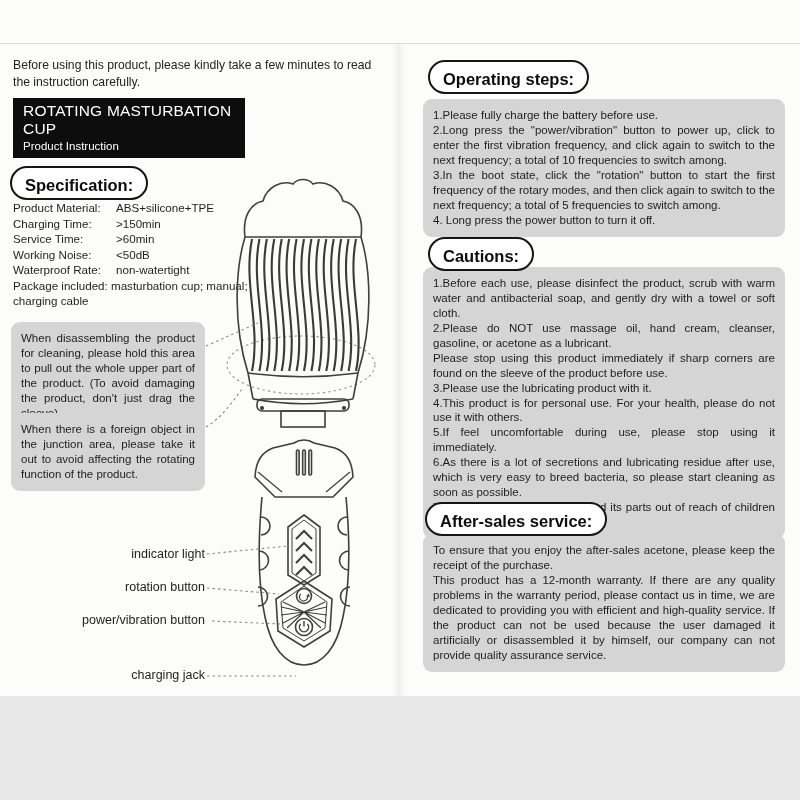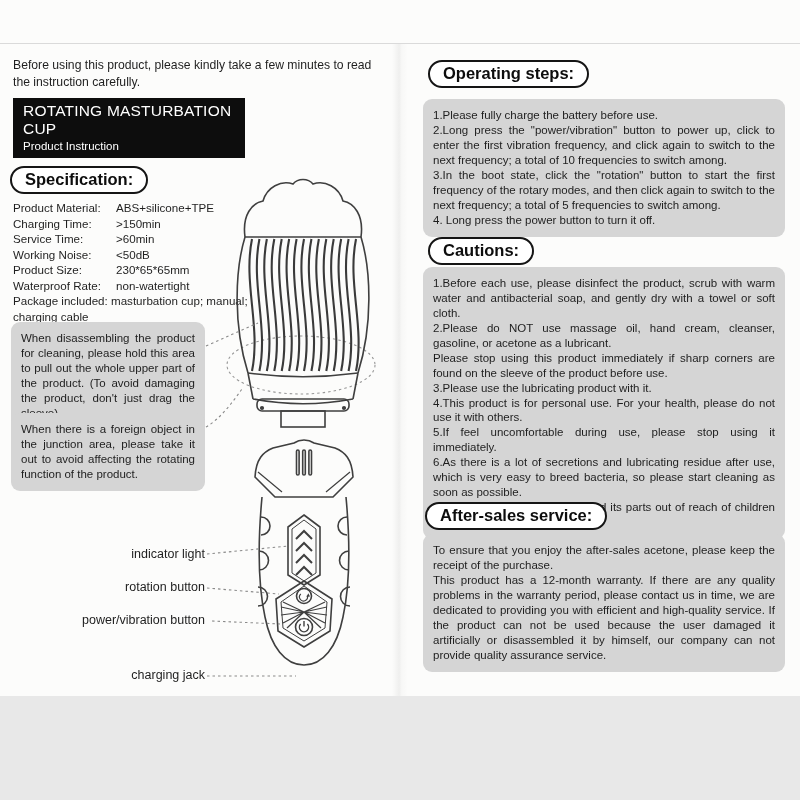--- a/index.html
+++ b/index.html
@@ -10,21 +10,21 @@
   }
   .hairline{position:absolute;left:0;width:800px;height:1px;background:#dadada;}
   #page-fold{position:absolute;top:44px;left:392px;width:16px;height:733px;
     background:linear-gradient(90deg,rgba(0,0,0,0) 0%,rgba(0,0,0,0.05) 45%,rgba(0,0,0,0.02) 60%,rgba(0,0,0,0) 100%);}
   
   #intro{position:absolute;left:13px;top:57px;width:372px;font-size:12.2px;line-height:1.4;color:#1f1f1f;}
   #title-block{position:absolute;left:13px;top:98px;width:212px;background:#0d0d0d;color:#fff;padding:4px 10px 6px 10px;}
   #title-block .t{font-size:15.5px;letter-spacing:.2px;}
   #title-block .s{font-size:11.5px;margin-top:2px;}
   .pill{position:absolute;background:#fff;border:2.5px solid #151515;border-radius:17px;
-    padding:2px 13px 3px 13px;font-weight:bold;font-size:16.5px;color:#0d0d0d;white-space:nowrap;z-index:3;}
+    padding:8px 13px 3px 13px;font-weight:bold;font-size:16.5px;color:#0d0d0d;white-space:nowrap;z-index:3;}
   #spec-list{position:absolute;left:13px;top:200px;width:240px;font-size:11.6px;line-height:1.34;color:#1f1f1f;}
   .slabel{display:inline-block;width:103px;}
   .gbox{position:absolute;background:#d5d5d5;border-radius:9px;padding:9px 10px;
     font-size:11.5px;line-height:1.3;color:#1e1e1e;text-align:justify;z-index:2;}
   #note1{left:11px;top:322px;width:174px;}
   #note2{left:11px;top:413px;width:174px;}
   .dlabel{position:absolute;left:5px;width:200px;text-align:right;font-size:12.5px;color:#1e1e1e;}
   #warnbox{left:45px;top:702px;width:280px;text-align:right;border-radius:20px;}
   #warnbox .wh{font-weight:bold;font-size:12.5px;}
   #warnbox .wt{font-size:12.3px;line-height:1.32;}
@@ -56,21 +56,20 @@
     <div class="s">Product Instruction</div>
   </div>
 
   <div class="pill" style="left:10px;top:166px">Specification:</div>
 
   <div id="spec-list">
     <div class="srow"><span class="slabel">Product Material:</span><span>ABS+silicone+TPE</span></div>
     <div class="srow"><span class="slabel">Charging Time:</span><span>&gt;150min</span></div>
     <div class="srow"><span class="slabel">Service Time:</span><span>&gt;60min</span></div>
     <div class="srow"><span class="slabel">Working Noise:</span><span>&lt;50dB</span></div>
-    <div class="srow"><span class="slabel">Product Size:</span><span>230*65*65mm</span></div>
     <div class="srow"><span class="slabel">Waterproof Rate:</span><span>non-watertight</span></div>
     <div class="srow"><span>Package included:</span> <span>masturbation cup; manual; charging cable</span></div>
   </div>
 
   <div class="gbox" id="note1">When disassembling the product for cleaning, please hold this area to pull out the whole upper part of the product. (To avoid damaging the product, don't just drag the sleeve)</div>
   <div class="gbox" id="note2">When there is a foreign object in the junction area, please take it out to avoid affecting the rotating function of the product.</div>
 
   <div class="dlabel" style="top:547px">indicator light</div>
   <div class="dlabel" style="top:580px">rotation button</div>
   <div class="dlabel" style="top:613px">power/vibration button</div>

